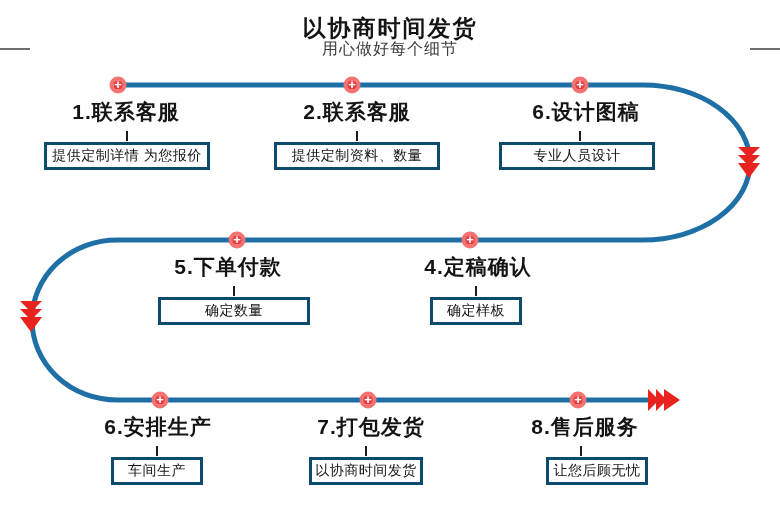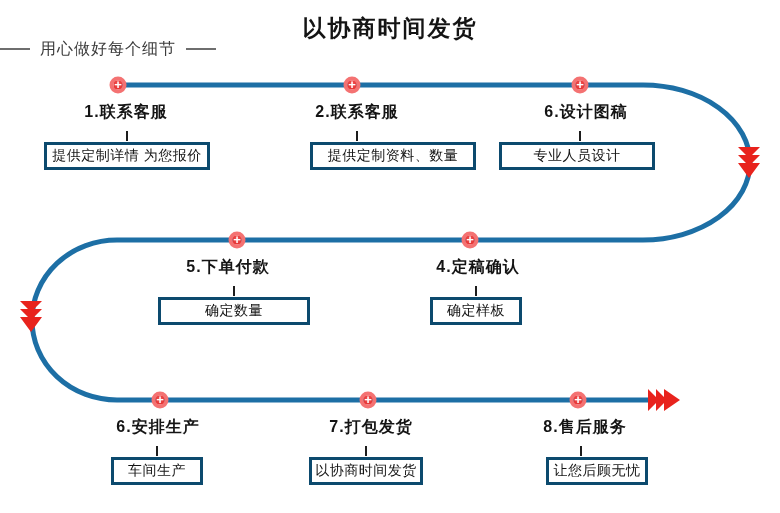--- a/index.html
+++ b/index.html
@@ -4,38 +4,38 @@
 <style>
   * { margin:0; padding:0; box-sizing:border-box; }
   html,body { width:780px; height:513px; background:#ffffff; overflow:hidden;
               font-family:"Liberation Sans","DejaVu Sans",sans-serif; }
   #canvas { position:relative; width:780px; height:513px; background:#fff; }
 
   
   .title { position:absolute; top:13px; left:0; width:780px; text-align:center;
            font-size:23px; font-weight:700; color:#141414; letter-spacing:2px; }
   .subtitle-row { position:absolute; top:40px; left:0; width:780px; height:18px;
-                  display:flex; align-items:center; justify-content:flex-start; gap:10px; }
+                  display:flex; align-items:center; justify-content:space-between; gap:10px; }
   .subtitle-text { font-size:16px; color:#3c3c3c; letter-spacing:1px; }
   .dash { width:30px; height:2px; background:#6e6e6e; }
 
   
   svg.flow { position:absolute; left:0; top:0; width:780px; height:513px; }
 
   
   .marker { position:absolute; width:17px; height:17px; border-radius:50%;
             background:radial-gradient(circle at 50% 42%, #f25252 15%, #df2a2a 85%);
             border:4px solid #f47272;
             transform:translate(-50%,-50%);
             display:flex; align-items:center; justify-content:center; }
   .marker .plus { color:#ffffff; font-size:13px; font-weight:700; line-height:1;
                   transform:translateY(-0.5px); }
 
   .step-label { position:absolute; transform:translate(-50%,-50%); white-space:nowrap;
-                font-size:16px; font-weight:700; color:#141414; letter-spacing:1px; }
+                font-size:21px; font-weight:700; color:#141414; letter-spacing:1px; }
   .tick { position:absolute; width:2px; height:10px; background:#1d1d1d;
           transform:translateX(-50%); }
   .detail-box { position:absolute; height:28px; transform:translateX(-50%);
                 border:3px solid #0c4a6e; background:#fff; white-space:nowrap;
                 display:flex; align-items:center; justify-content:center;
                 font-size:14px; color:#141414; letter-spacing:0.5px; }
 </style>
 </head>
 <body>
 
@@ -62,21 +62,21 @@
   </div>
   <div class="step-label" style="left:126px; top:112px;">1.联系客服</div>
   <div class="tick" style="left:127px; top:131px;"></div>
   <div class="detail-box" style="left:127px; top:142px; width:166px;">提供定制详情 为您报价</div>
 
   <div class="marker" style="left:352px; top:85px;">
     <span class="plus">+</span>
   </div>
   <div class="step-label" style="left:357px; top:112px;">2.联系客服</div>
   <div class="tick" style="left:357px; top:131px;"></div>
-  <div class="detail-box" style="left:357px; top:142px; width:166px;margin-left:36px;">提供定制资料、数量</div>
+  <div class="detail-box" style="left:357px; top:142px; width:166px;">提供定制资料、数量</div>
 
   <div class="marker" style="left:580px; top:85px;">
     <span class="plus">+</span>
   </div>
   <div class="step-label" style="left:586px; top:112px;">6.设计图稿</div>
   <div class="tick" style="left:580px; top:131px;"></div>
   <div class="detail-box" style="left:577px; top:142px; width:156px;">专业人员设计</div>
 
   <div class="marker" style="left:470px; top:240px;">
     <span class="plus">+</span>

